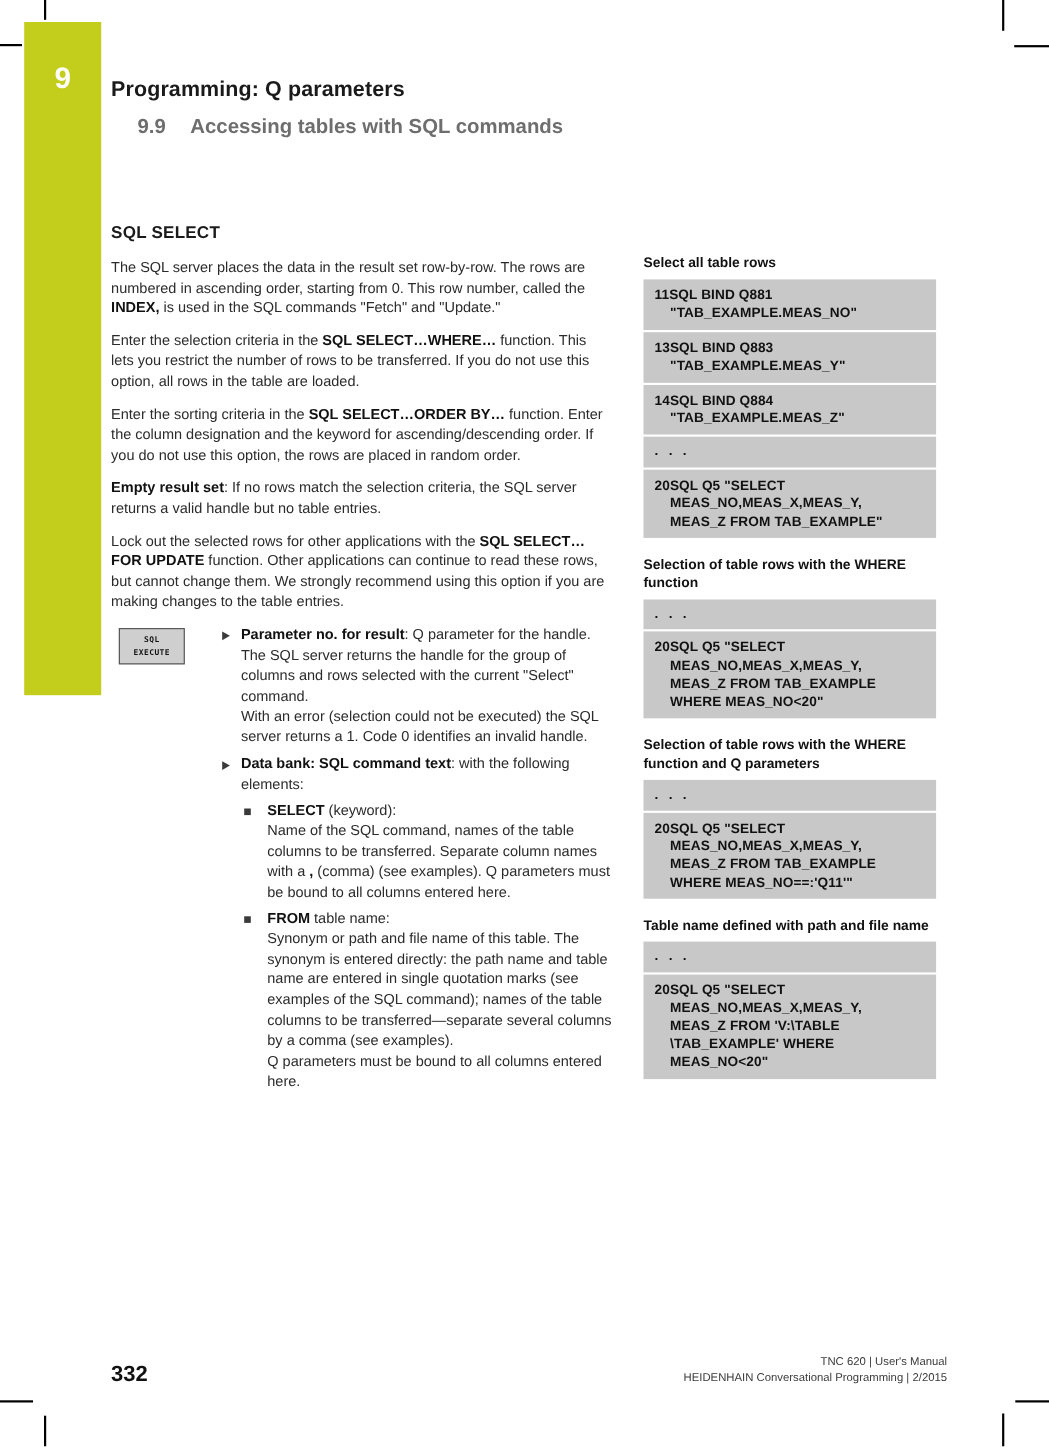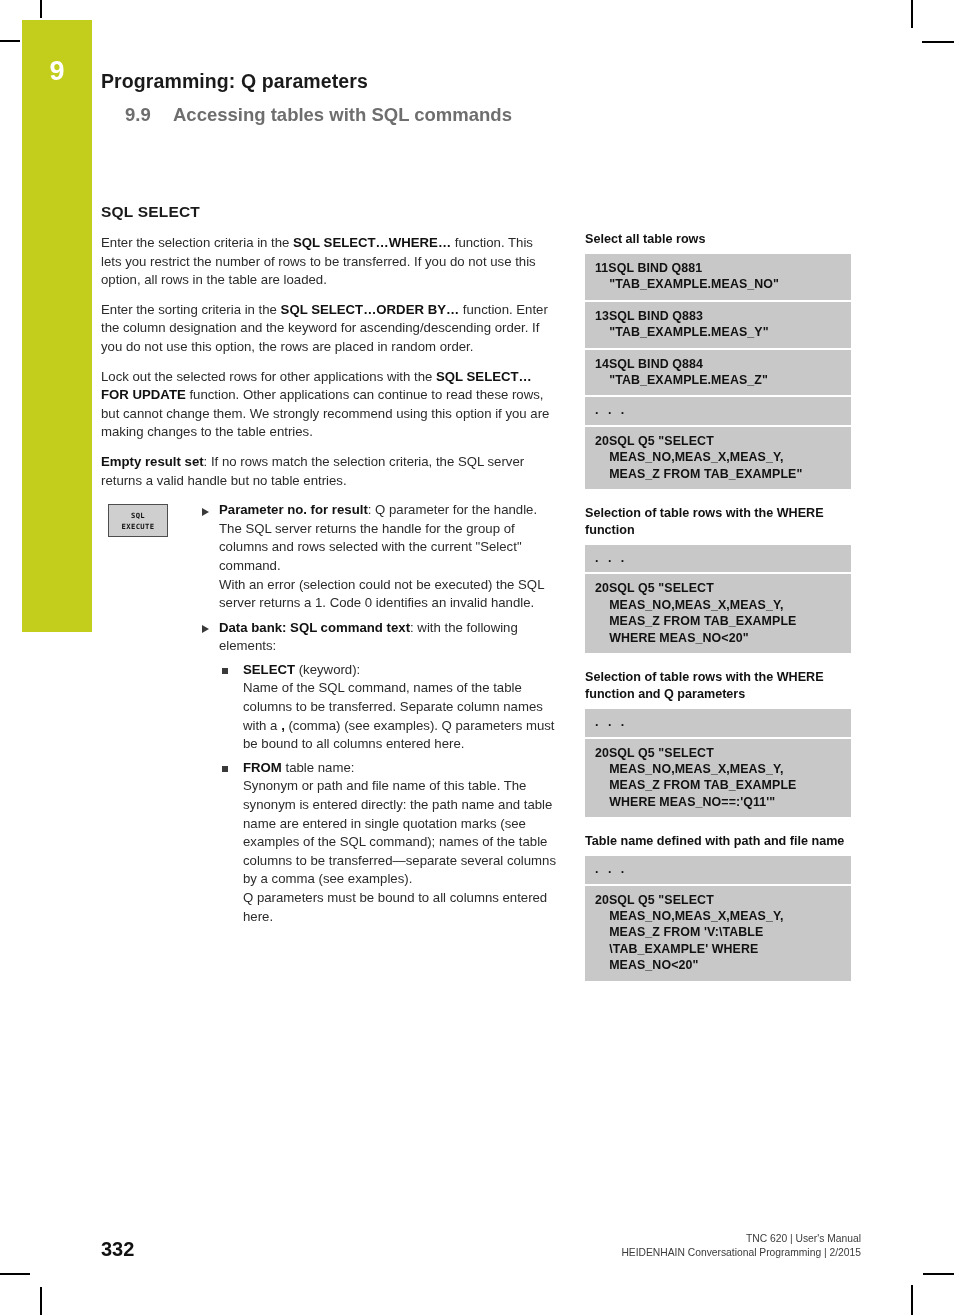--- a/index.html
+++ b/index.html
@@ -240,24 +240,25 @@
   <div class="chapter-title">Programming: Q parameters</div>
   <div class="section-line">
     <div class="section-num">9.9</div>
     <div class="section-name">Accessing tables with SQL commands</div>
   </div>
 </div>
 
 <div class="left-col">
   <div class="h-sql-select">SQL SELECT</div>
   <div>
+      <div class="para"><span>The SQL server places the data in the result set row-by-row. The rows are numbered in ascending order, starting from 0. This row number, called the </span><b>INDEX,</b><span> is used in the SQL commands "Fetch" and "Update."</span></div>
       <div class="para"><span>Enter the selection criteria in the </span><b>SQL SELECT…WHERE…</b><span> function. This lets you restrict the number of rows to be transferred. If you do not use this option, all rows in the table are loaded.</span></div>
       <div class="para"><span>Enter the sorting criteria in the </span><b>SQL SELECT…ORDER BY…</b><span> function. Enter the column designation and the keyword for ascending/descending order. If you do not use this option, the rows are placed in random order.</span></div>
+      <div class="para"><b>Empty result set</b><span>: If no rows match the selection criteria, the SQL server returns a valid handle but no table entries.</span></div>
       <div class="para"><span>Lock out the selected rows for other applications with the </span><b>SQL SELECT…FOR UPDATE</b><span> function. Other applications can continue to read these rows, but cannot change them. We strongly recommend using this option if you are making changes to the table entries.</span></div>
-      <div class="para"><b>Empty result set</b><span>: If no rows match the selection criteria, the SQL server returns a valid handle but no table entries.</span></div>
     </div>
 
   <div class="softkey-block">
     <div class="softkey">
       <span>SQL</span>
       <span>EXECUTE</span>
     </div>
     <div class="bullets">
       <ul class="blist">
           <li><b>Parameter no. for result</b><span>: Q parameter for the handle. The SQL server returns the handle for the group of columns and rows selected with the current "Select" command.</span><br><span>With an error (selection could not be executed) the SQL server returns a 1. Code 0 identifies an invalid handle.</span></li>

